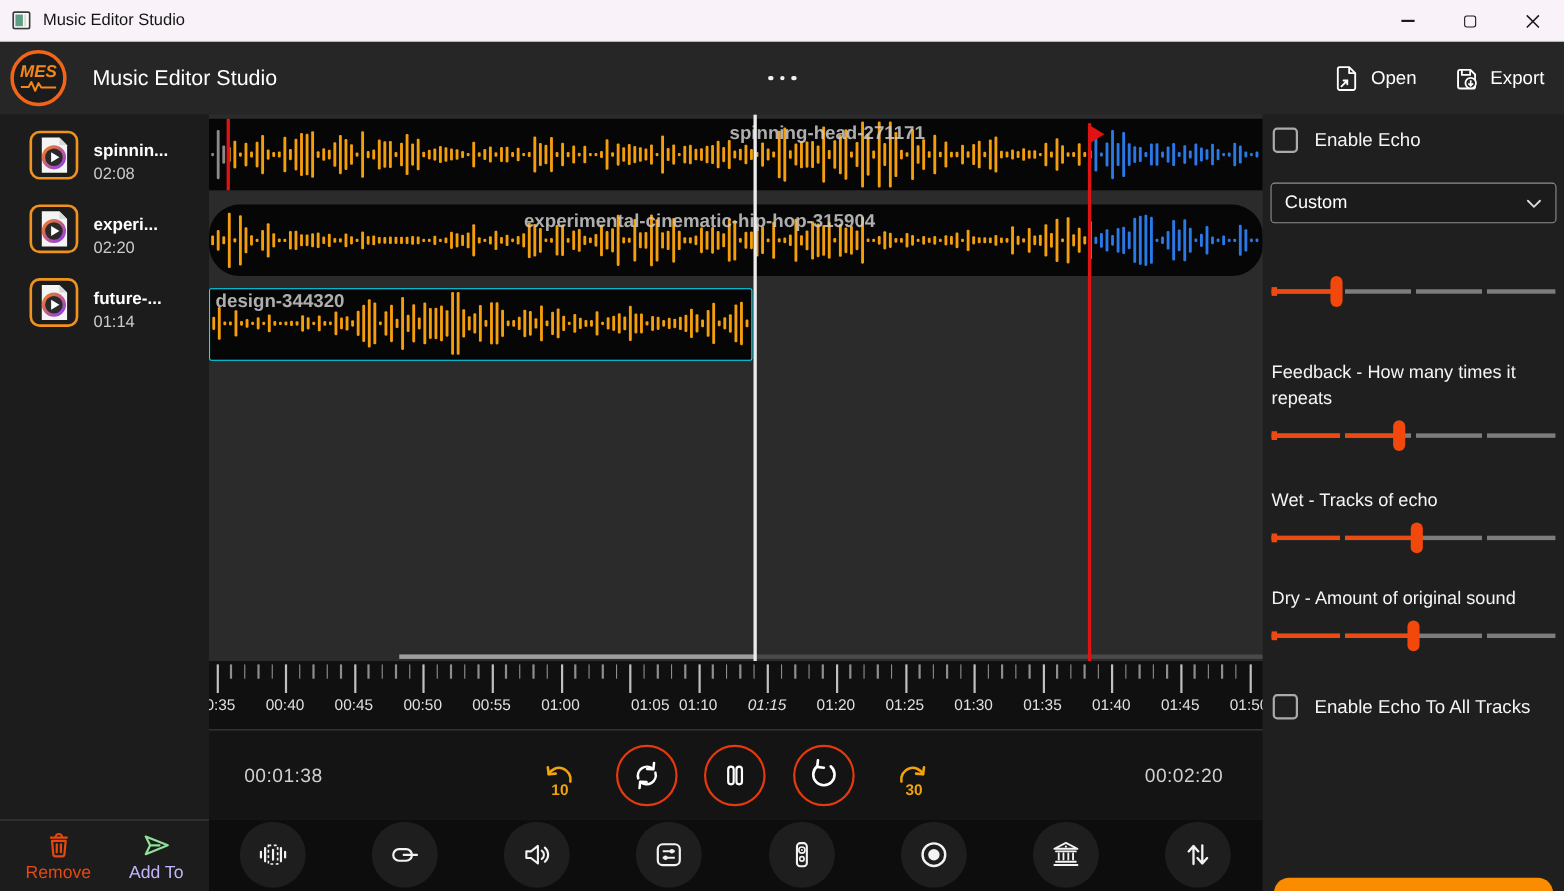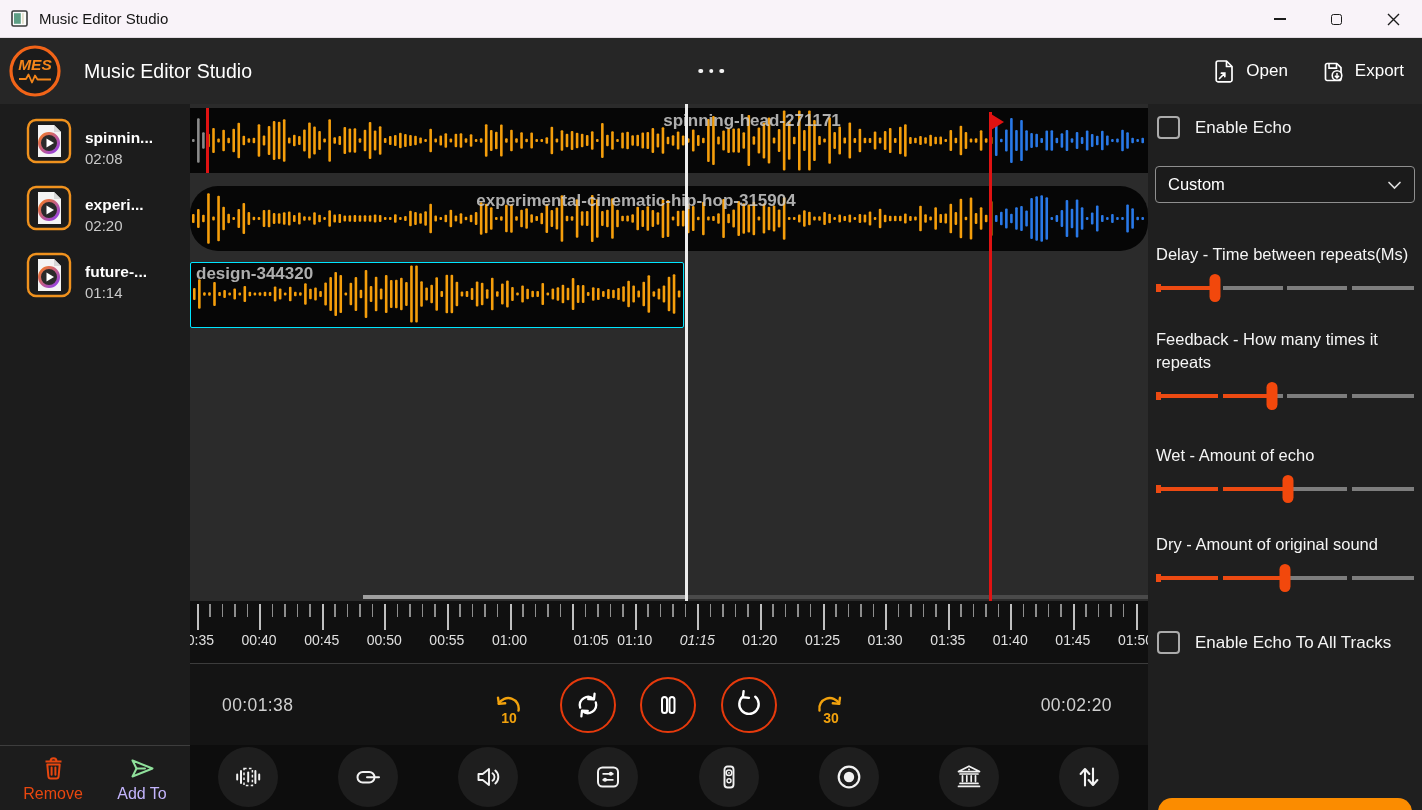--- a/index.html
+++ b/index.html
@@ -940,21 +940,20 @@
     </div>
 
     <div class="fx-dropdown">
       <span>Custom</span>
       <svg class="chev" width="15" height="10" viewBox="0 0 15 10">
         <path d="M2 2.5 L7.5 8 L13 2.5" fill="none" stroke="#dddddd" stroke-width="1.7" stroke-linecap="round"></path>
       </svg>
     </div>
 
     <div class="fx-g" style="top:139px">
-      <div class="fx-label" style="white-space:nowrap">Delay - Time between repeats(Ms)</div>
       <div class="fx-slider">
         <div class="rail"></div>
         <div class="clip" style="width: 23%;">
             <div class="rail-fill"></div>
           </div>
         <div class="start-cap"></div>
         <div class="thumb" style="left: 23%;"></div>
       </div>
     </div>
 
@@ -964,21 +963,21 @@
         <div class="rail"></div>
         <div class="clip" style="width: 45%;">
             <div class="rail-fill"></div>
           </div>
         <div class="start-cap"></div>
         <div class="thumb" style="left: 45%;"></div>
       </div>
     </div>
 
     <div class="fx-g" style="top:340px">
-      <div class="fx-label" style="white-space:nowrap">Wet - Amount of echo</div>
+      <div class="fx-label" style="white-space:nowrap">Wet - Tracks of echo</div>
       <div class="fx-slider">
         <div class="rail"></div>
         <div class="clip" style="width: 51%;">
             <div class="rail-fill"></div>
           </div>
         <div class="start-cap"></div>
         <div class="thumb" style="left: 51%;"></div>
       </div>
     </div>
 

